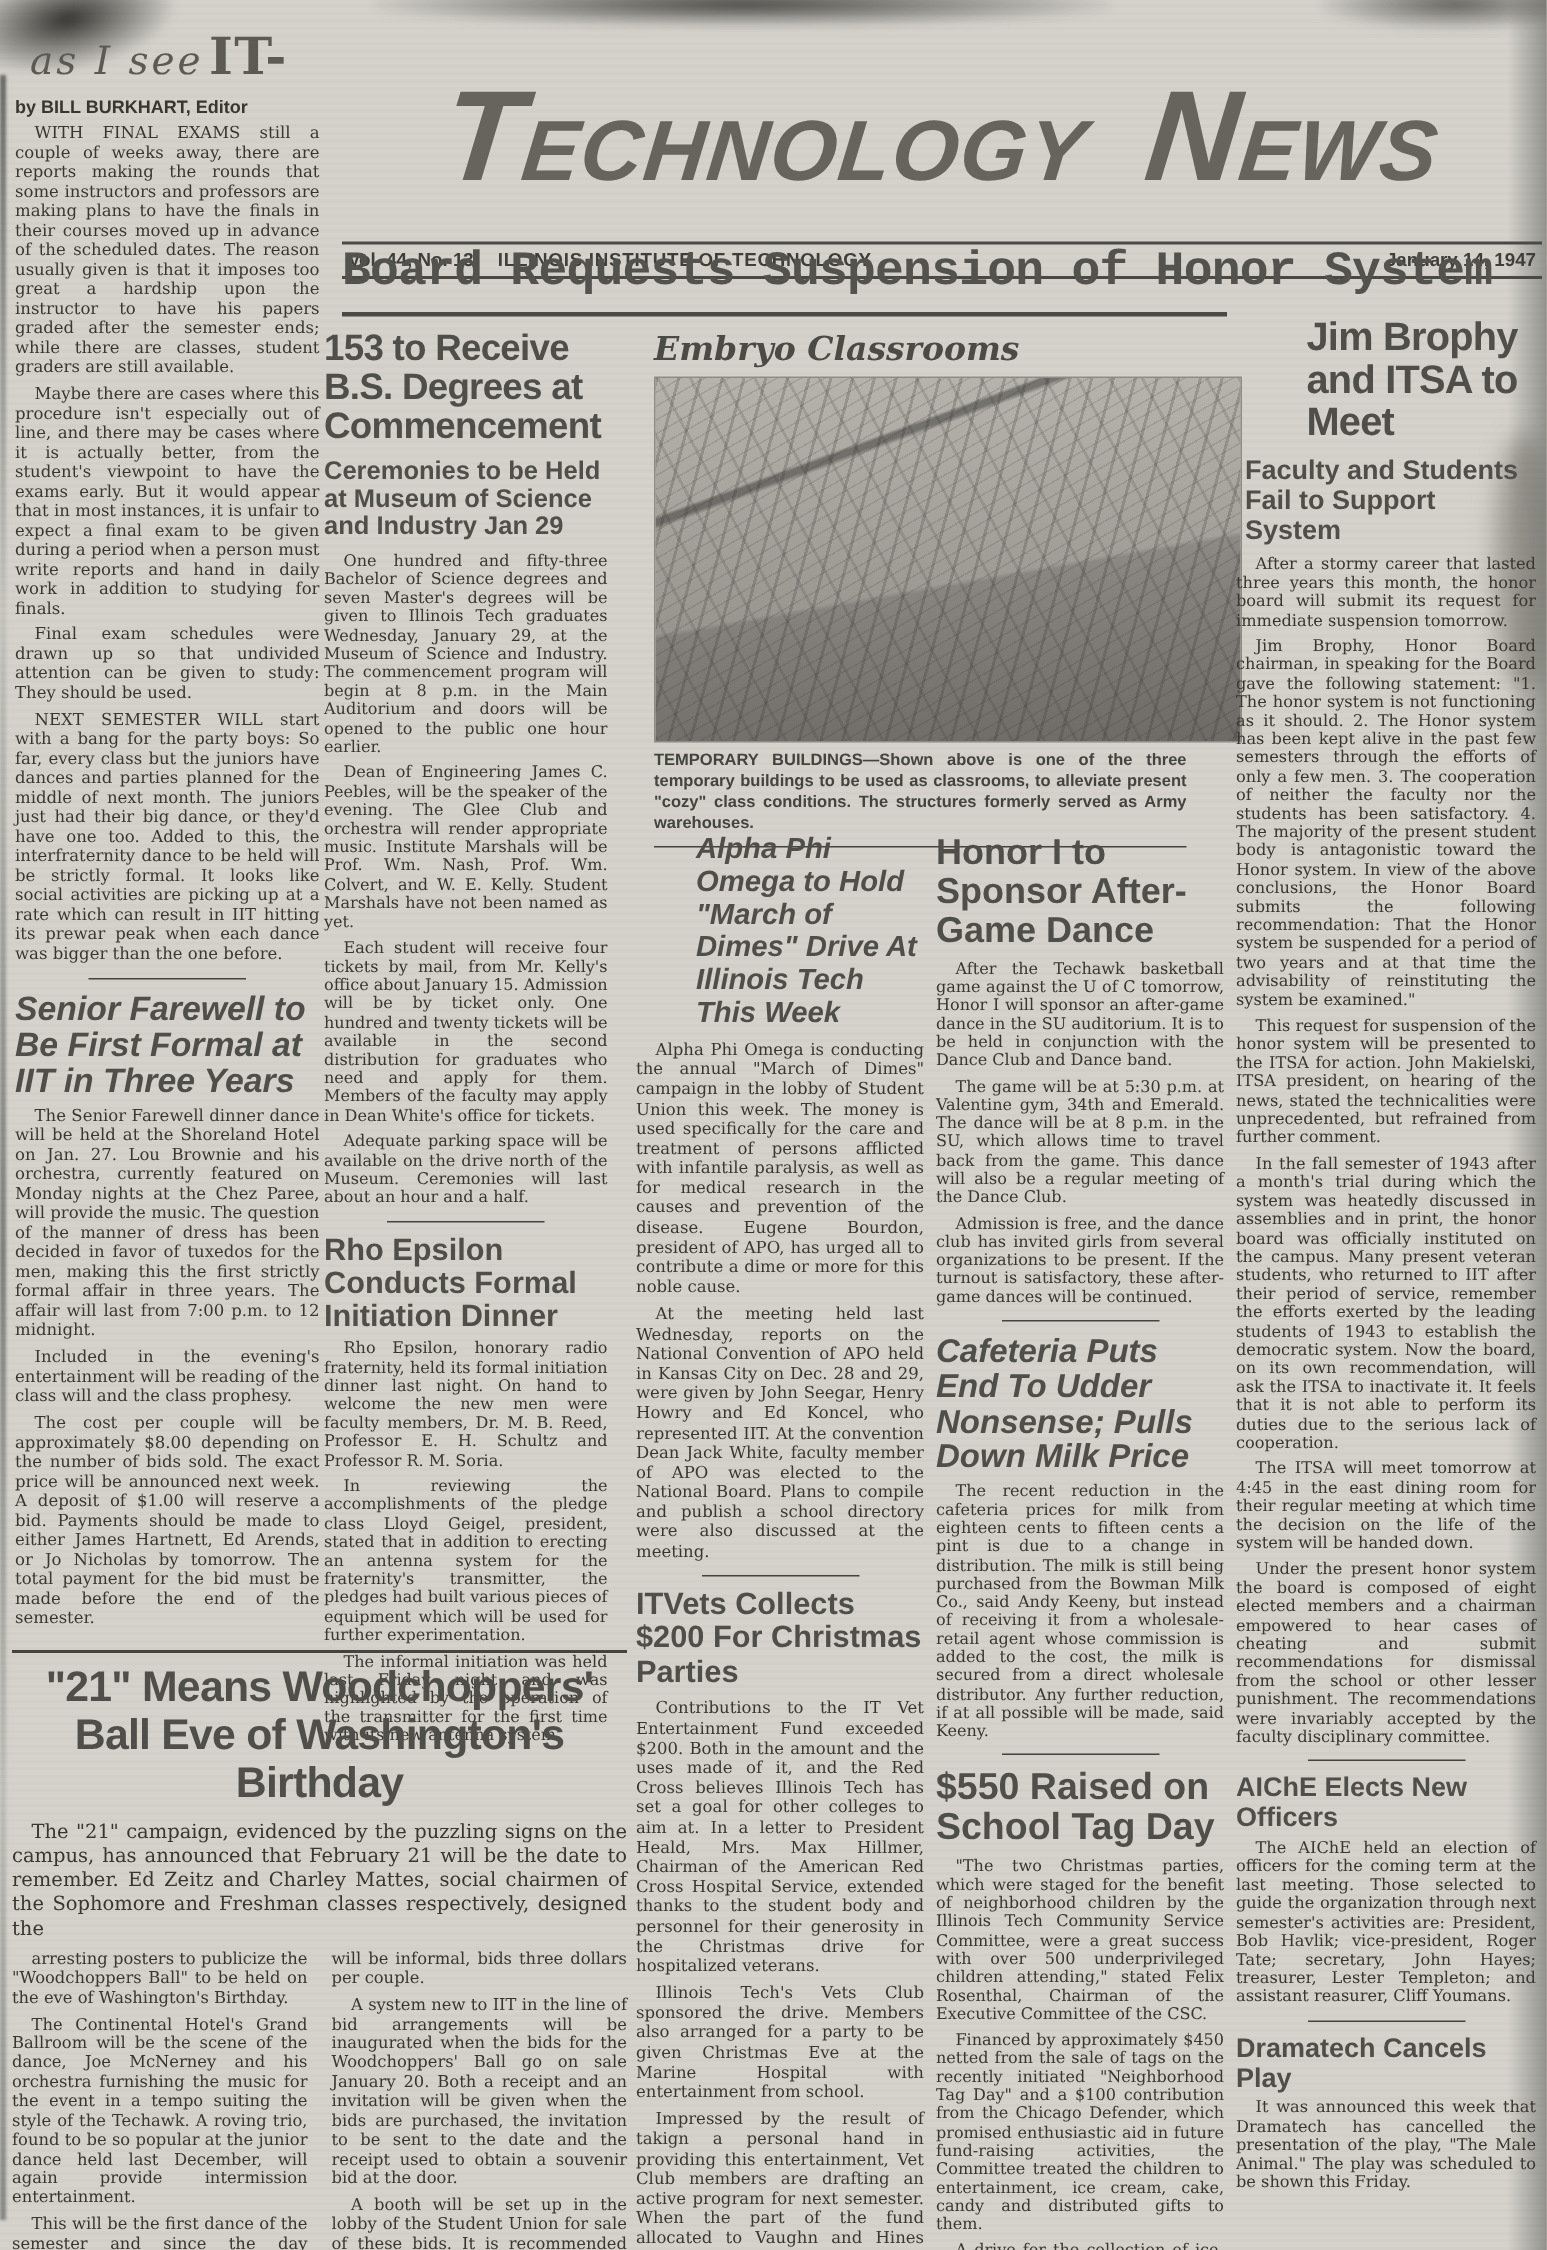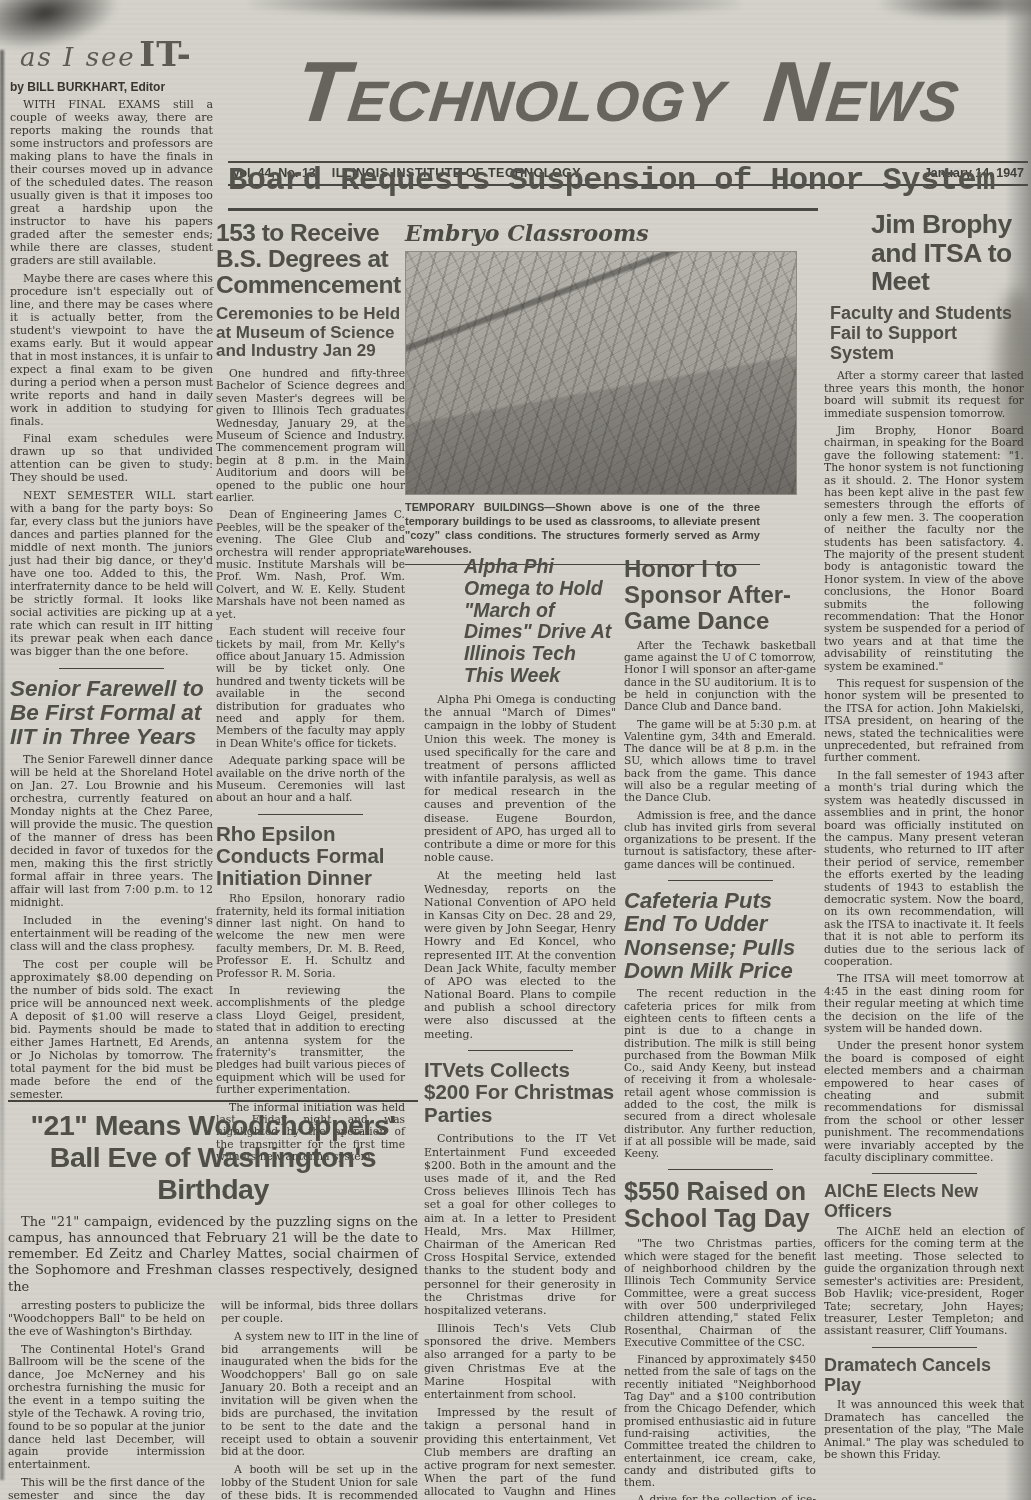--- a/index.html
+++ b/index.html
@@ -47,36 +47,36 @@
     font-size:32px; letter-spacing:-0.5px; color:#54524c; white-space:nowrap; }
   .banner-rule { position:absolute; left:228px; top:208px; width:590px; height:3px; background:#4b4944; }
 
   
   .col { position:absolute; }
   .col p { margin:0 0 5px; text-indent:13px; text-align:justify; }
   h2, h3, h4 { font-family:"Liberation Sans", sans-serif; color:#504e48; margin:0; }
   .divider { width:105px; border-top:1.6px solid #45433e; margin:9px auto 8px; height:0; }
 
   
-  #col-editorial { left:10px; top:34px; width:203px; font-size:11px; line-height:1.18; }
+  #col-editorial { left:10px; top:18px; width:203px; font-size:11px; line-height:1.18; }
   .edit-title { font-family:"DejaVu Serif", serif; color:#5c5a53; margin:0 0 6px 10px; }
   .edit-title .script { font-style:italic; font-size:26px; letter-spacing:2px; }
   .edit-title .caps { font-size:34px; font-weight:bold; letter-spacing:1px; }
   .edit-byline { font-family:"Liberation Sans", sans-serif; font-weight:bold;
     font-size:12px; margin:0 0 6px; text-indent:0 !important; }
   .sf-head { font-style:italic; font-size:22.5px; line-height:1.06; margin:2px 0 6px; }
 
   
   #col-degrees { left:216px; top:220px; width:189px; font-size:10.7px; line-height:1.16; }
   .deg-head { font-size:24.5px; line-height:1.06; letter-spacing:-0.5px; margin-bottom:7px; }
   .deg-sub { font-size:17px; line-height:1.1; margin-bottom:7px; }
   .rho-head { font-size:20.5px; line-height:1.08; margin-bottom:4px; }
 
   
-  #photo-block { left:405px; top:220px; width:355px; }
+  #photo-block { left:436px; top:220px; width:355px; }
   .photo-head { font-family:"DejaVu Serif", serif; font-style:italic; font-weight:bold;
     font-size:22px; color:#4c4a44; margin:0 0 5px; }
   .photo { width:390px; height:242px; border:1px solid #8d8b84;
     background:
       linear-gradient(170deg, rgba(0,0,0,0) 55%, rgba(40,38,35,0.18) 56%, rgba(40,38,35,0.30) 100%),
       linear-gradient(160deg, transparent 24%, rgba(55,53,50,0.5) 24.6%, rgba(55,53,50,0.5) 25.6%, transparent 26.4%),
       repeating-linear-gradient(105deg, rgba(70,66,62,0.26) 0 2px, transparent 2px 14px),
       repeating-linear-gradient(62deg, rgba(80,76,72,0.20) 0 2px, transparent 2px 19px),
       repeating-linear-gradient(150deg, rgba(60,58,54,0.16) 0 1px, transparent 1px 8px),
       linear-gradient(180deg, #b5b3ac 0%, #a7a49e 35%, #9a9791 65%, #8b8882 100%); }

